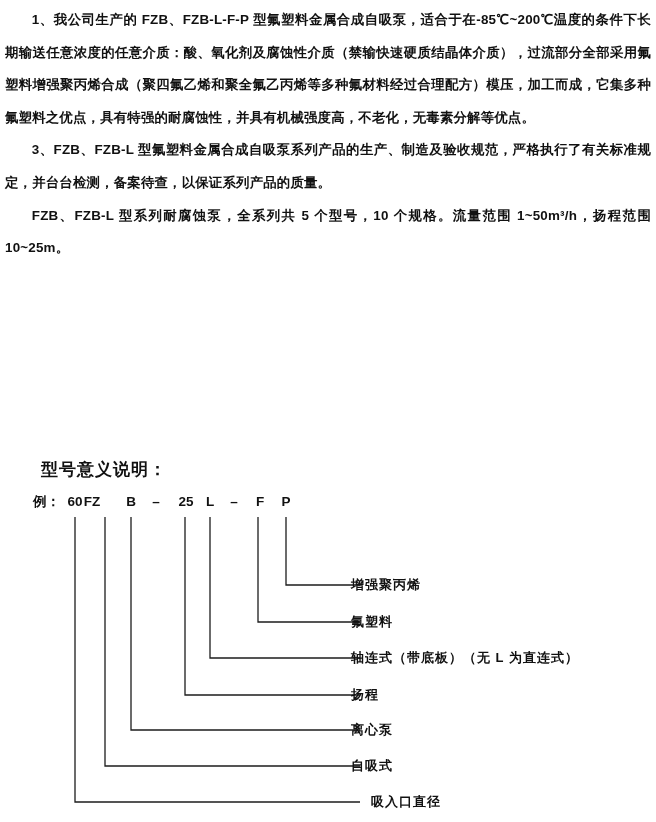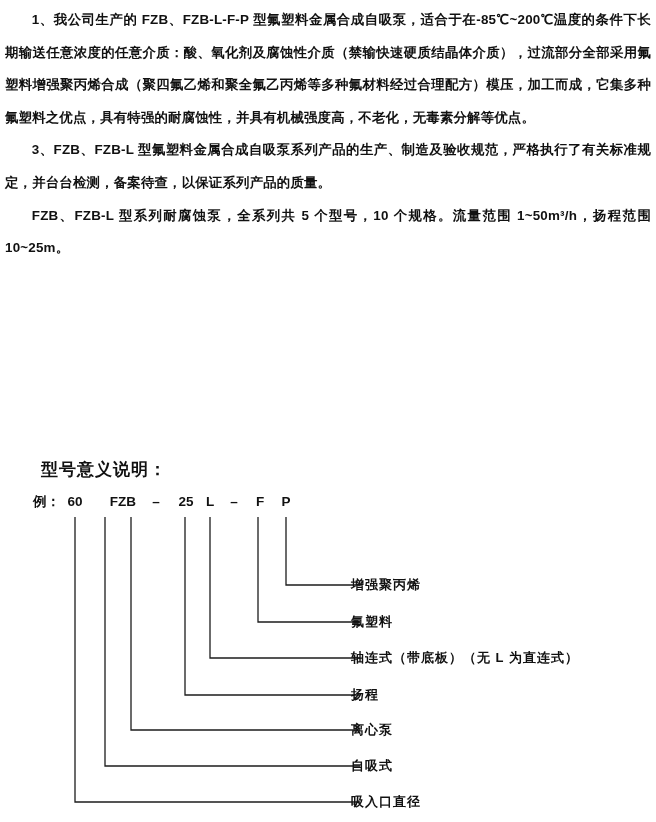--- a/index.html
+++ b/index.html
@@ -84,21 +84,21 @@
     <p>3、FZB、FZB-L 型氟塑料金属合成自吸泵系列产品的生产、制造及验收规范，严格执行了有关标准规定，并台台检测，备案待查，以保证系列产品的质量。</p>
     <p>FZB、FZB-L 型系列耐腐蚀泵，全系列共 5 个型号，10 个规格。流量范围 1~50m³/h，扬程范围 10~25m。</p>
   </div>
 
   <div class="model-heading">型号意义说明：</div>
 
   <div class="diagram">
 
     <span class="tok" style="left:33px;">例：</span>
     <span class="tok centered" style="left:75px;">60</span>
-    <span class="tok centered" style="left:118px;">FZ</span>
+    <span class="tok centered" style="left:92px;">FZ</span>
     <span class="tok centered" style="left:131px;">B</span>
     <span class="tok centered" style="left:156px;">–</span>
     <span class="tok centered" style="left:186px;">25</span>
     <span class="tok centered" style="left:210px;">L</span>
     <span class="tok centered" style="left:234px;">–</span>
     <span class="tok centered" style="left:260px;">F</span>
     <span class="tok centered" style="left:286px;">P</span>
 
     <svg width="656" height="337" viewBox="0 0 656 337">
       <g fill="none" stroke="#1d1d1d" stroke-width="1.3">
@@ -111,17 +111,17 @@
         <path d="M75 32 V317 H360"></path>
       </g>
     </svg>
 
     <div class="dlabel" style="top:92px;">增强聚丙烯</div>
     <div class="dlabel" style="top:129px;">氟塑料</div>
     <div class="dlabel" style="top:165px;">轴连式（带底板）（无 L 为直连式）</div>
     <div class="dlabel" style="top:202px;">扬程</div>
     <div class="dlabel" style="top:237px;">离心泵</div>
     <div class="dlabel" style="top:273px;">自吸式</div>
-    <div class="dlabel" style="top:309px;">吸入口直径</div>
+    <div class="dlabel" style="top:309px;margin-left:20px;">吸入口直径</div>
 
   </div>
 
 </div>
 
 </body></html>

